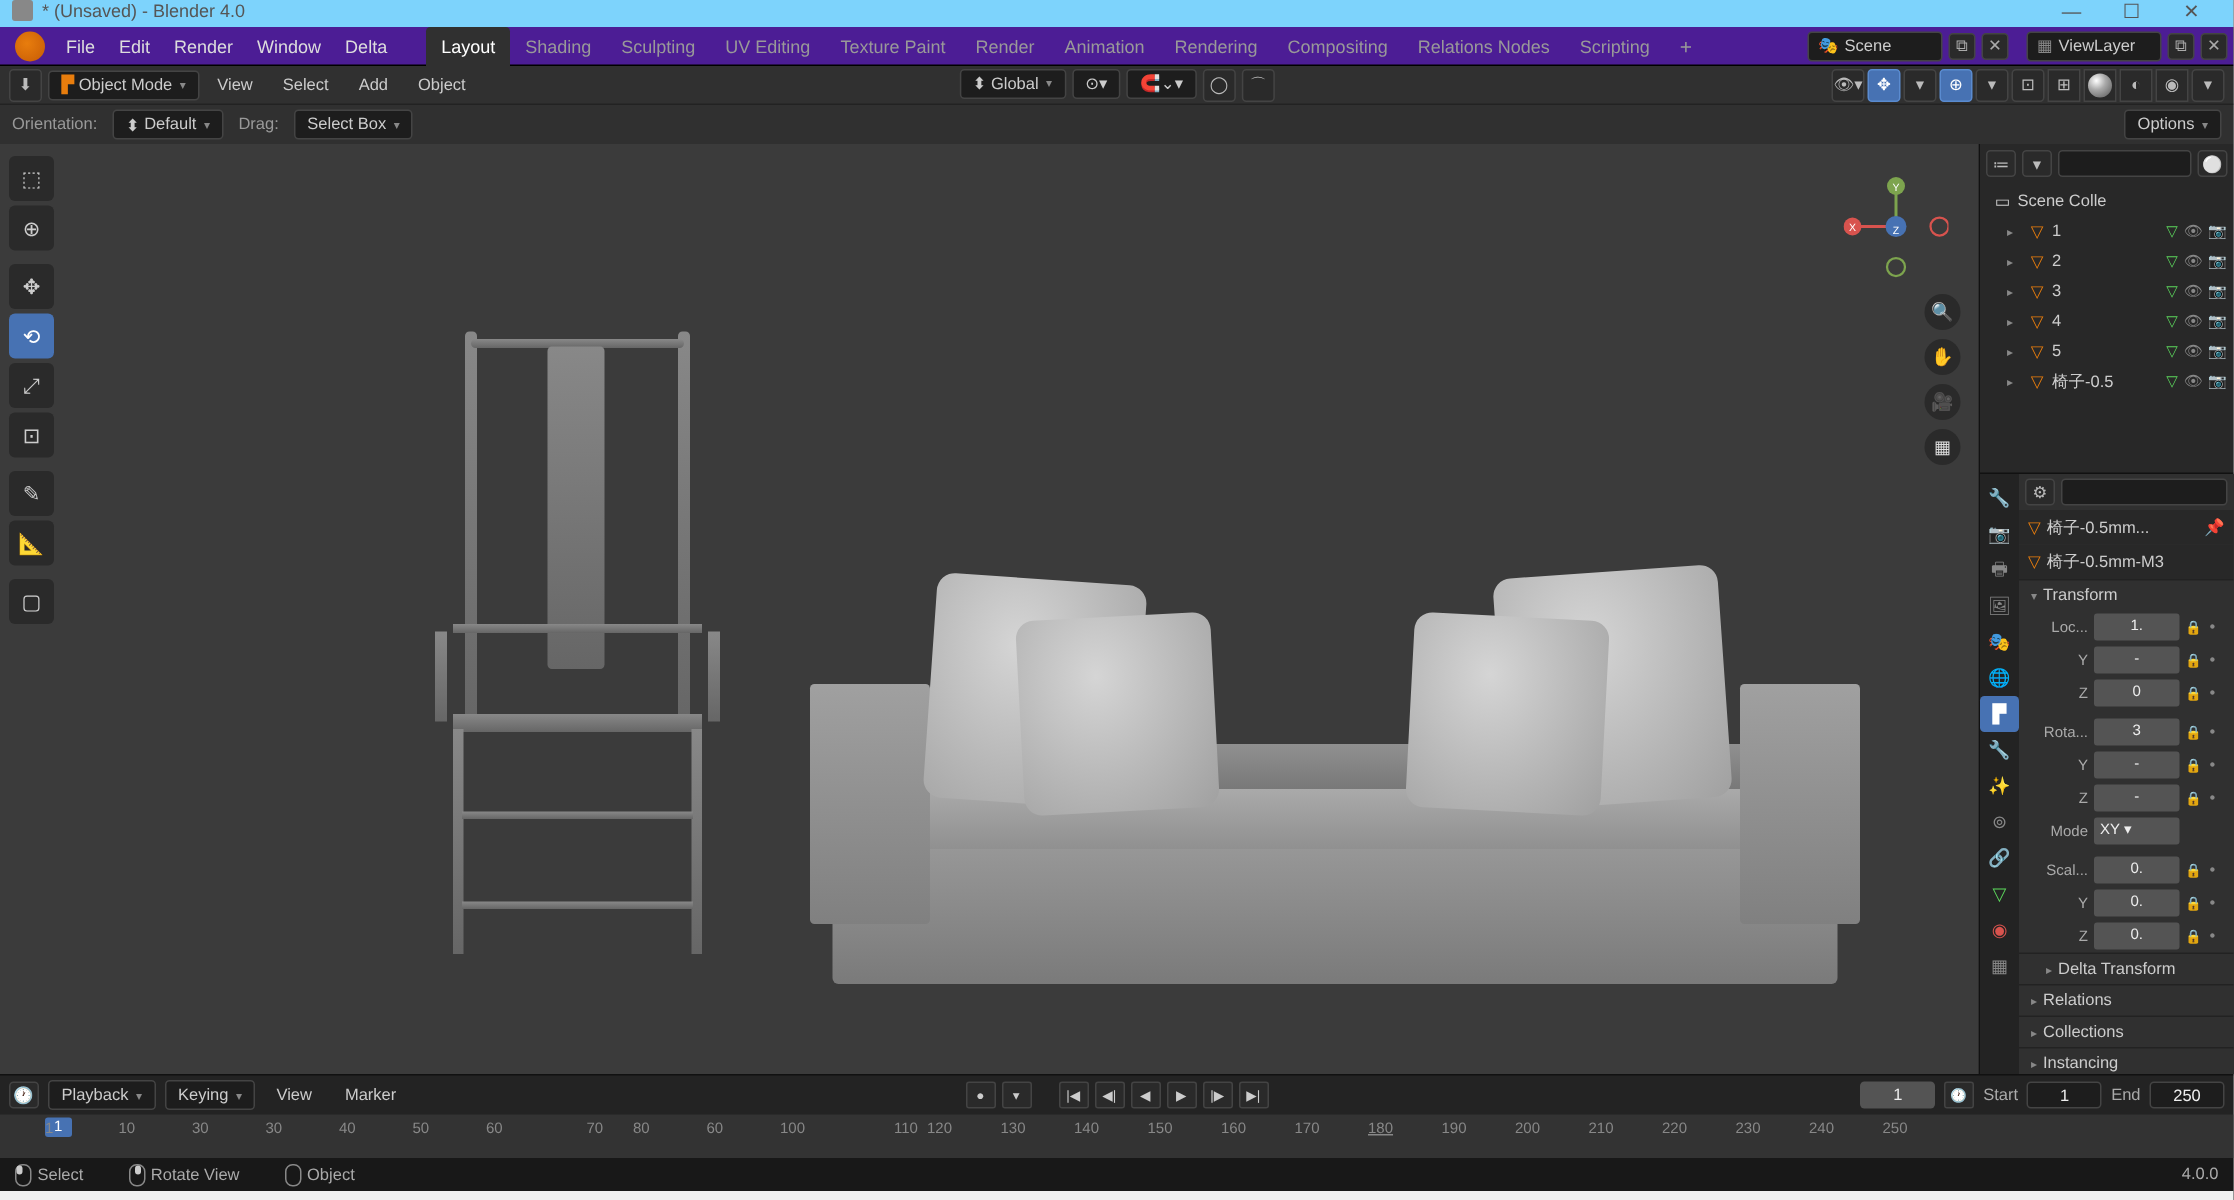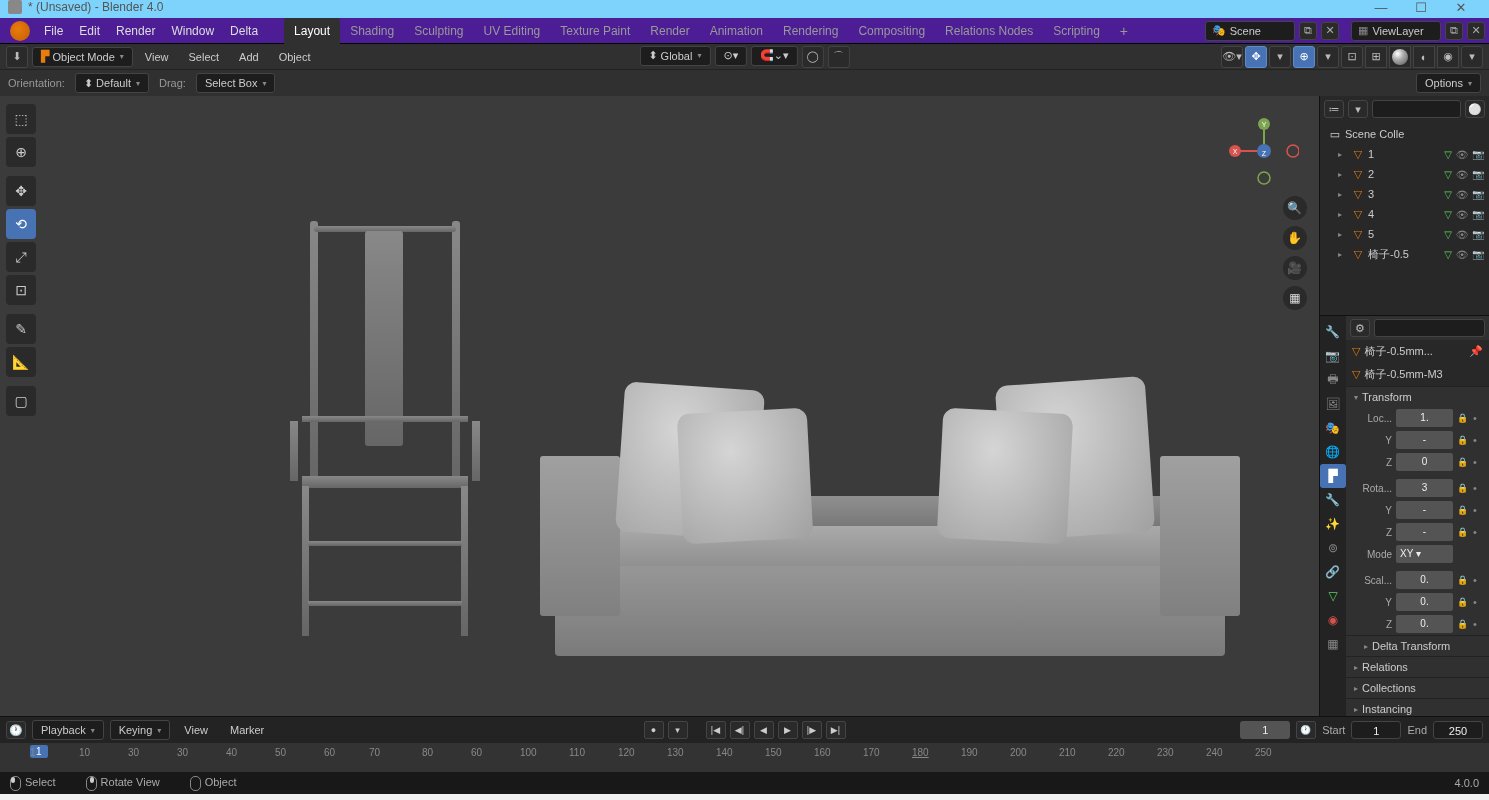--- a/index.html
+++ b/index.html
@@ -490,25 +490,25 @@
     <div class="tl-ruler">
       <div class="marker">1</div>
       <div id="ticks">
           <span class="tick" style="left: 30px;">1</span>
           <span class="tick" style="left: 79px;">10</span>
           <span class="tick" style="left: 128px;">30</span>
           <span class="tick" style="left: 177px;">30</span>
           <span class="tick" style="left: 226px;">40</span>
           <span class="tick" style="left: 275px;">50</span>
           <span class="tick" style="left: 324px;">60</span>
-          <span class="tick" style="left: 369px;">70</span>
+          <span class="tick" style="left: 391px;">70</span>
           <span class="tick" style="left: 422px;">80</span>
           <span class="tick" style="left: 471px;">60</span>
           <span class="tick" style="left: 520px;">100</span>
-          <span class="tick" style="left: 569px;">110</span>
+          <span class="tick" style="left: 596px;">110</span>
           <span class="tick" style="left: 618px;">120</span>
           <span class="tick" style="left: 667px;">130</span>
           <span class="tick" style="left: 716px;">140</span>
           <span class="tick" style="left: 765px;">150</span>
           <span class="tick" style="left: 814px;">160</span>
           <span class="tick" style="left: 863px;">170</span>
           <span class="tick" style="left: 912px; text-decoration: underline;">180</span>
           <span class="tick" style="left: 961px;">190</span>
           <span class="tick" style="left: 1010px; text-align: center;">200</span>
           <span class="tick" style="left: 1059px;">210</span>

